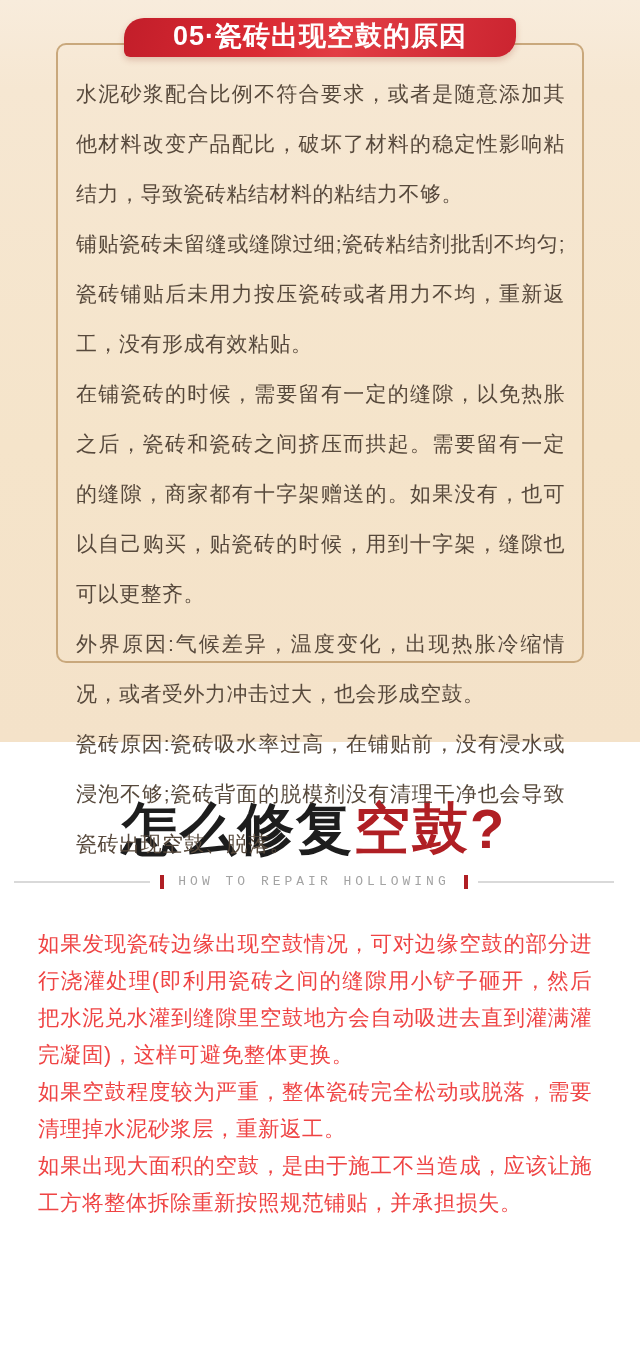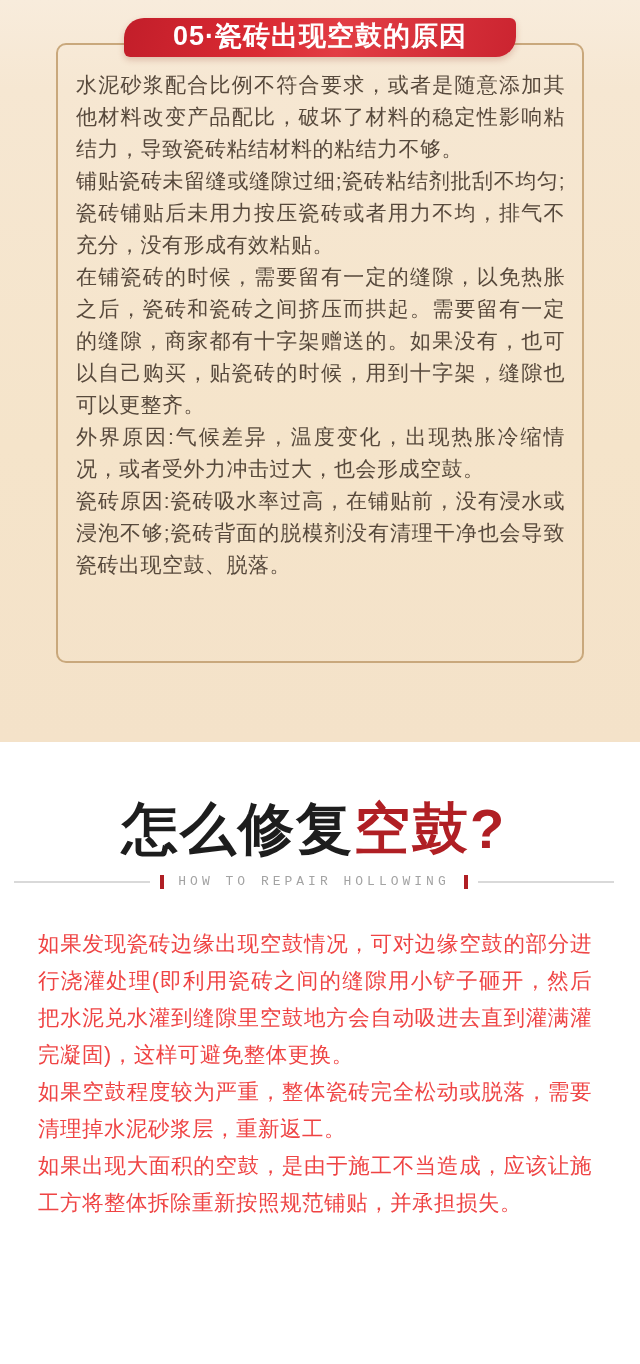--- a/index.html
+++ b/index.html
@@ -21,21 +21,21 @@
     left:56px;right:56px;
     top:43px;height:620px;
     border:2px solid #c9a87c;
     border-radius:10px;
     box-sizing:border-box;
     padding:24px 17px 0 18px;
   }
   .cause-box p{
     margin:0;
     font-size:21px;
-    line-height:32px;
+    line-height:50px;
     letter-spacing:0.5px;
     color:#57493c;
     text-align:justify;
   }
   .banner{
     position:absolute;
     top:18px;left:50%;
     transform:translateX(-50%);
     width:392px;height:39px;
     background:linear-gradient(105deg,#c21e2a 0%,#da2a33 35%,#e23d44 55%,#cb2430 100%);
@@ -107,21 +107,21 @@
 </style>
 </head>
 <body>
 
 <div class="causes-section">
   <div class="banner">
     <span>05·瓷砖出现空鼓的原因</span>
   </div>
   <div class="cause-box">
     <p>水泥砂浆配合比例不符合要求，或者是随意添加其他材料改变产品配比，破坏了材料的稳定性影响粘结力，导致瓷砖粘结材料的粘结力不够。</p>
-    <p>铺贴瓷砖未留缝或缝隙过细;瓷砖粘结剂批刮不均匀;瓷砖铺贴后未用力按压瓷砖或者用力不均，排气不充分，没有形成有效粘贴。</p>
+    <p>铺贴瓷砖未留缝或缝隙过细;瓷砖粘结剂批刮不均匀;瓷砖铺贴后未用力按压瓷砖或者用力不均，重新返工，没有形成有效粘贴。</p>
     <p>在铺瓷砖的时候，需要留有一定的缝隙，以免热胀之后，瓷砖和瓷砖之间挤压而拱起。需要留有一定的缝隙，商家都有十字架赠送的。如果没有，也可以自己购买，贴瓷砖的时候，用到十字架，缝隙也可以更整齐。</p>
     <p>外界原因:气候差异，温度变化，出现热胀冷缩情况，或者受外力冲击过大，也会形成空鼓。</p>
     <p>瓷砖原因:瓷砖吸水率过高，在铺贴前，没有浸水或浸泡不够;瓷砖背面的脱模剂没有清理干净也会导致瓷砖出现空鼓、脱落。</p>
   </div>
 </div>
 
 <div class="repair-section">
   <h1 class="repair-title"><span>怎么修复</span><span class="red">空鼓?</span></h1>
   <div class="subtitle-row">
     <span class="hline left"></span>

